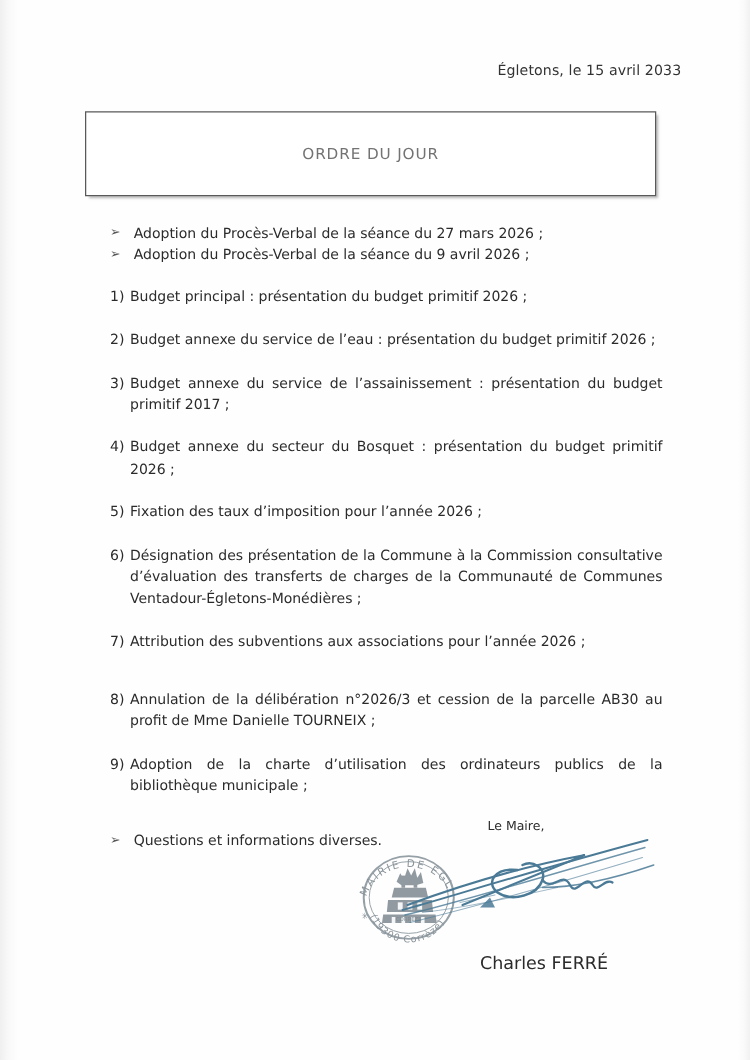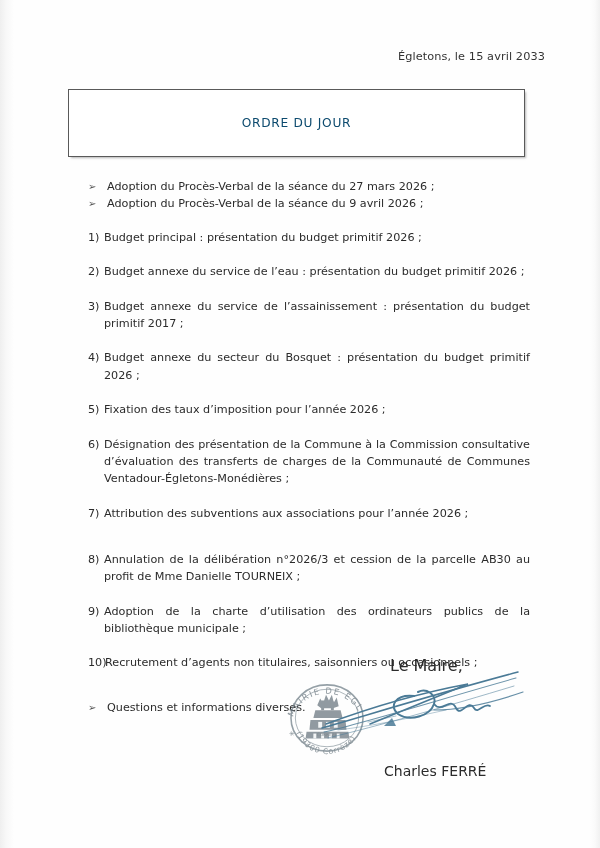--- a/index.html
+++ b/index.html
@@ -50,21 +50,21 @@
     box-shadow: 2px 2px 2px -1px rgba(120,120,120,.55);
     background: #fff;
     display: flex;
     flex-direction: column;
     align-items: center;
     justify-content: center;
   }
   .title-line {
     font-size: 12.2px;
     letter-spacing: .7px;
-    color: #0c4a6e;
+    color: #737373;
     line-height: 1.55;
     white-space: nowrap;
   }
 
   .body-area {
     position: absolute;
     left: 88px; top: 178px;
     width: 442px;
   }
 
@@ -120,21 +120,21 @@
   
   .sig-zone {
     position: absolute;
     left: 270px; top: 652px;
     width: 270px;
     height: 140px;
   }
   .le-maire {
     position: absolute;
     left: 120px; top: 4px;
-    font-size: 16px;
+    font-size: 10px;
   }
   .signer-name {
     position: absolute;
     left: 114px; top: 111px;
     font-size: 14px;
   }
   .stamp {
     position: absolute;
     left: 8px; top: 29px;
     width: 98px; height: 74px;
@@ -211,24 +211,20 @@
     <div class="num-row gap-big">
       <span class="num-label">8)</span>
       <span class="num-text">Annulation de la délibération n°2026/3 et cession de la parcelle AB30 au profit de Mme Danielle TOURNEIX ;</span>
     </div>
 
     <div class="num-row">
       <span class="num-label">9)</span>
       <span class="num-text">Adoption de la charte d’utilisation des ordinateurs publics de la bibliothèque municipale ;</span>
     </div>
 
-    <div class="num-row">
-      <span class="num-label wide">10)</span>
-      <span class="num-text nojust">Recrutement d’agents non titulaires, saisonniers ou occasionnels ;</span>
-    </div>
 
     <div class="closing-row">
       <span class="bullet-glyph">➢</span>
       <span class="bullet-text">Questions et informations diverses.</span>
     </div>
 
   </div>
 
   <div class="sig-zone">
     <div class="le-maire">Le Maire,</div>

